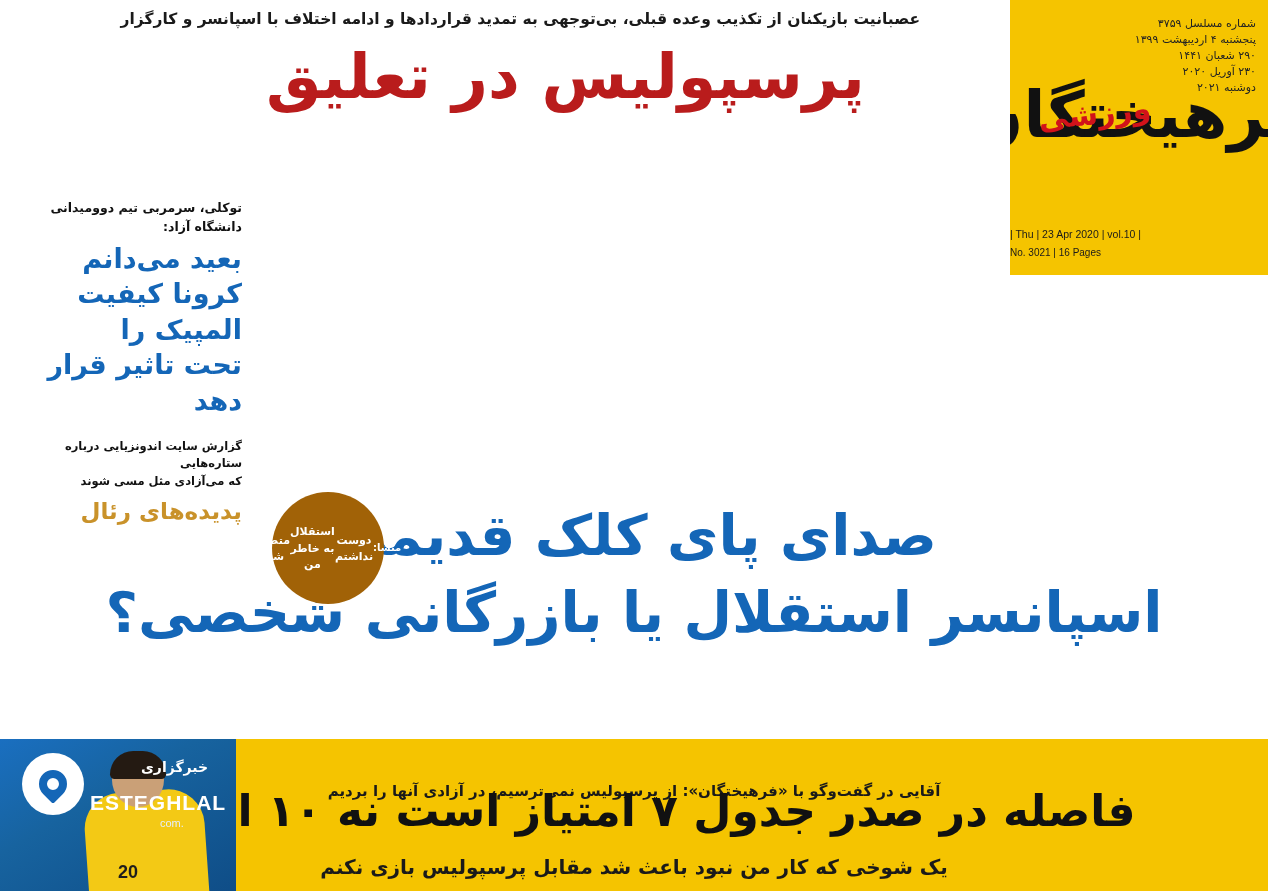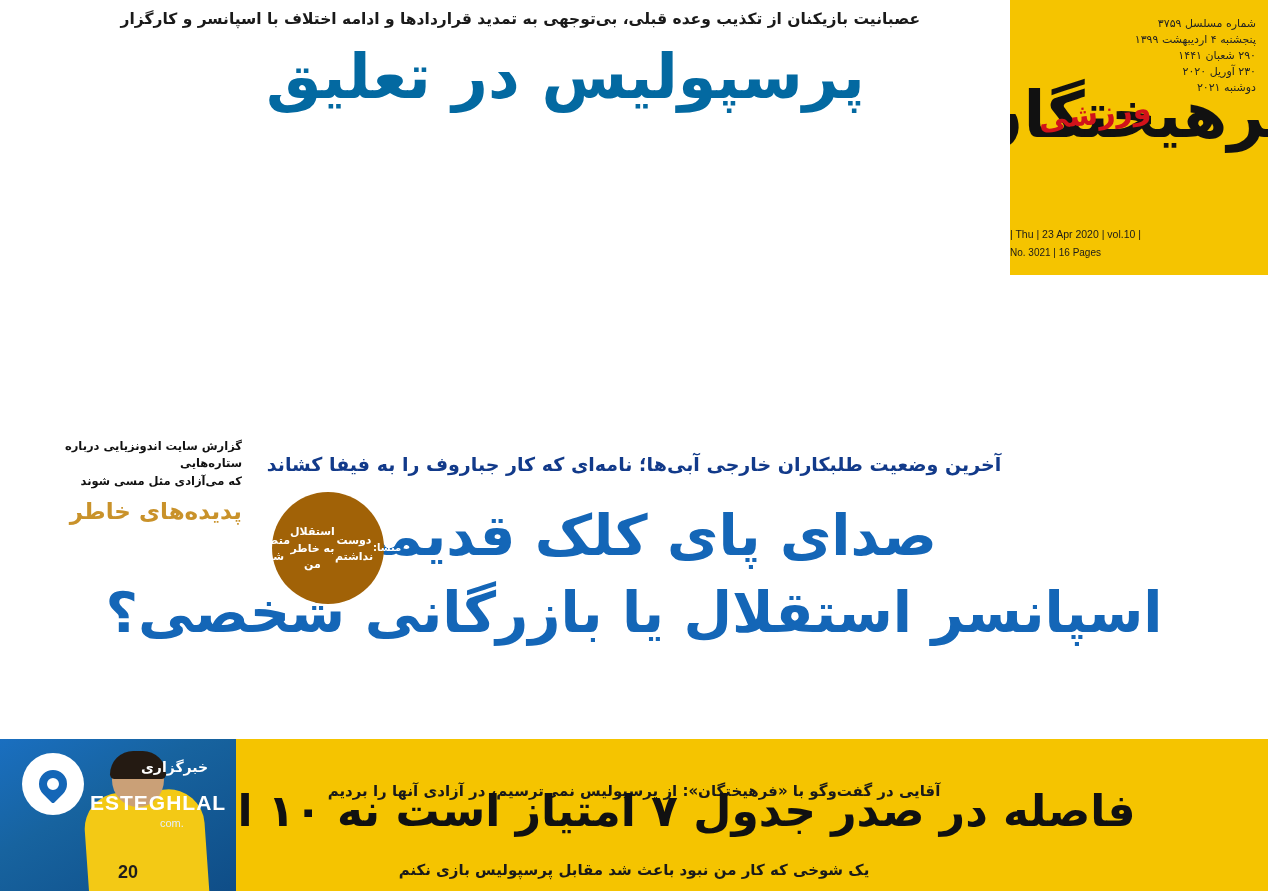--- a/index.html
+++ b/index.html
@@ -101,21 +101,21 @@
     position: absolute;
     top: 38px; right: 258px;
     width: 752px;
     text-align: left;
     padding-left: 8px;
     direction: rtl;
   }
   .main-headline .txt {
     font-size: 62px;
     font-weight: bold;
-    color: #0369a1;
+    color: #b91c1c;
     line-height: 1.25;
     white-space: nowrap;
     letter-spacing: -1px;
   }
 
   
   .left-kicker {
     position: absolute;
     top: 193px; left: 0;
     width: 252px;
@@ -381,21 +381,21 @@
     text-align: center;
     font-size: 44px; font-weight: bold; color: #111111;
     direction: rtl;
     line-height: 1.3;
     white-space: nowrap;
   }
   .bb-sub {
     position: absolute;
     bottom: 12px; left: 0; width: 1268px;
     text-align: center;
-    font-size: 15px; font-weight: bold; color: #1a1a1a;
+    font-size: 20px; font-weight: bold; color: #1a1a1a;
     direction: rtl;
   }
 
   
   .agency {
     position: absolute;
     bottom: 0; left: 0;
     width: 236px; height: 152px;
     background: linear-gradient(160deg, #1466b7 0%, #0f4f93 45%, #123f7a 100%);
     overflow: hidden;
@@ -525,30 +525,32 @@
         <div>| Thu | 23 Apr 2020 | vol.10 |</div>
         <div class="line2">No. 3021 | 16 Pages</div>
       </div>
     </div>
   </div>
 
   <div class="main-headline">
     <div class="txt">پرسپولیس در تعلیق</div>
   </div>
 
+  <div class="left-kicker">
+    <div class="sub">توکلی، سرمربی تیم دوومیدانی دانشگاه آزاد:</div>
+    <div class="big">بعید می‌دانم کرونا کیفیت المپیک را</div>
+    <div class="big">تحت تاثیر قرار دهد</div>
+  </div>
 
   <div class="left-small">
     <div class="sub">گزارش سایت اندونزیایی درباره ستاره‌هایی</div>
     <div class="sub">که می‌آزادی مثل مسی شوند</div>
-    <div class="big">پدیده‌های خاطر</div>
-  </div>
-
-  <div class="photo-overline">
-    <div class="txt">آخرین وضعیت طلبکاران خارجی آبی‌ها؛ نامه‌ای که کار جباروف را به فیفا کشاند</div>
-  </div>
+    <div class="big">پدیده‌های رئال</div>
+  </div>
+
 
   <div class="blue-headline">
     <div class="l1">صدای پای کلک قدیمی</div>
     <div class="l2">اسپانسر استقلال یا بازرگانی شخصی؟</div>
   </div>
 
   <div class="circle-badge">
     <div class="cb-label">منشا:</div>
     <div class="cb-text">دوست نداشتم</div>
     <div class="cb-text">استقلال به خاطر من</div>

